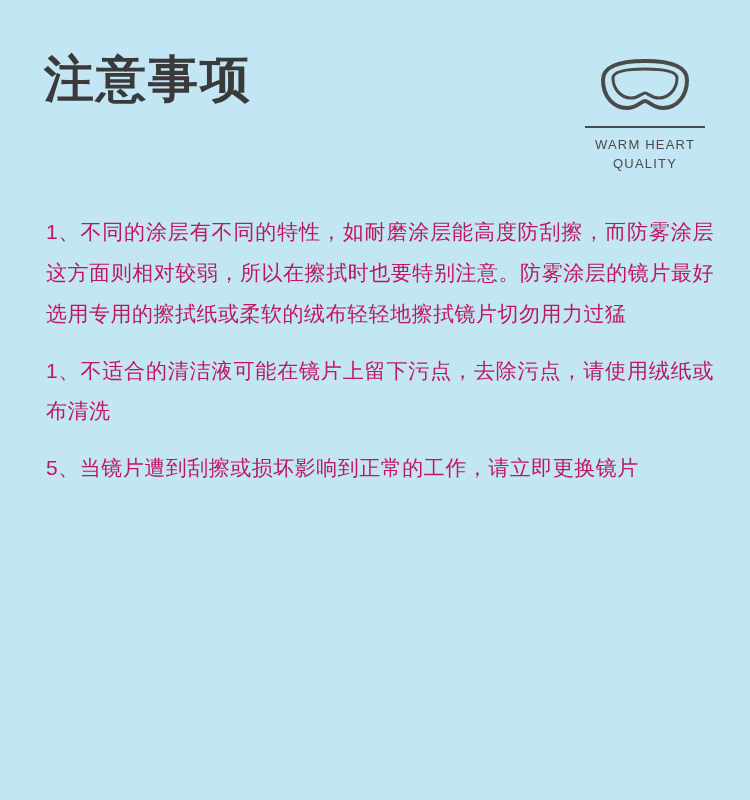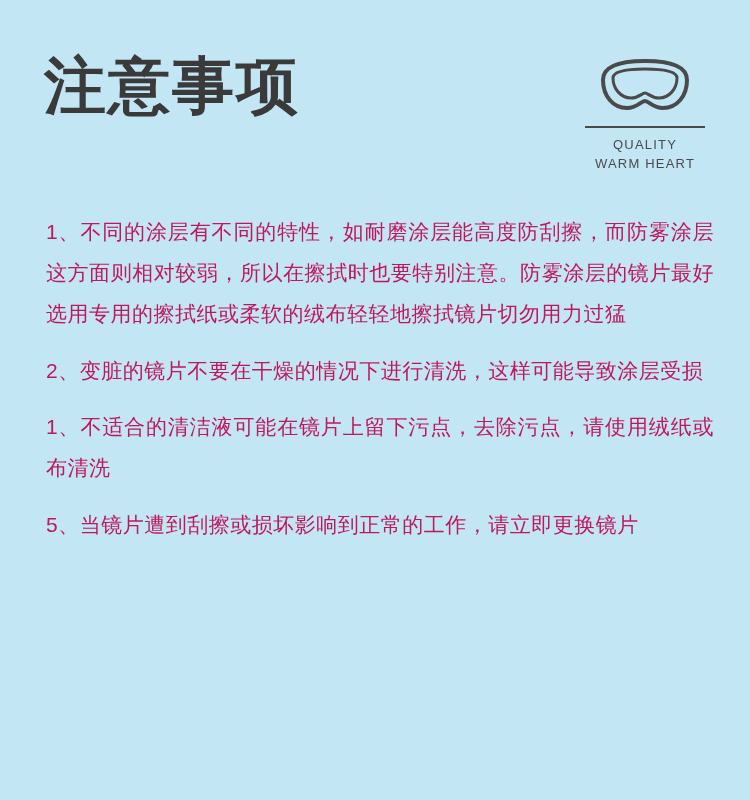--- a/index.html
+++ b/index.html
@@ -23,21 +23,21 @@
   }
   .header {
     position: relative;
     display: flex;
     align-items: flex-start;
     justify-content: space-between;
     padding: 52px 40px 0 44px;
     box-sizing: border-box;
   }
   .title {
-    font-size: 62px;
+    font-size: 50px;
     font-weight: bold;
     letter-spacing: 2px;
     color: #3a3a3a;
     line-height: 1.1;
     margin: 0;
     font-family: "Liberation Sans", sans-serif;
   }
   .brand {
     width: 130px;
     text-align: center;
@@ -83,25 +83,24 @@
     <h1 class="title">注意事项</h1>
 
     <div class="brand">
       <span class="brand-mark">
         <svg width="104" height="56" viewBox="0 0 104 56" xmlns="http://www.w3.org/2000/svg">
           <path d="M10 22 C10 8, 26 3, 52 3 C78 3, 94 8, 94 22 C94 38, 84 50, 70 50 C60 50, 56 43, 52 43 C48 43, 44 50, 34 50 C20 50, 10 38, 10 22 Z" fill="none" stroke="#4a4a4a" stroke-width="4"></path>
           <path d="M20 20 C20 13, 34 11, 52 11 C70 11, 84 13, 84 20 C84 31, 76 40, 66 40 C58 40, 55 35, 52 35 C49 35, 46 40, 38 40 C28 40, 20 31, 20 20 Z" fill="none" stroke="#4a4a4a" stroke-width="3"></path>
         </svg>
       </span>
       <div class="brand-rule"></div>
+      <div class="brand-text">WARM HEART</div>
       <div class="brand-text">QUALITY</div>
-      <div class="brand-text">WARM HEART</div>
     </div>
   </div>
 
   <div class="content">
     <p class="item">1、不同的涂层有不同的特性，如耐磨涂层能高度防刮擦，而防雾涂层这方面则相对较弱，所以在擦拭时也要特别注意。防雾涂层的镜片最好选用专用的擦拭纸或柔软的绒布轻轻地擦拭镜片切勿用力过猛</p>
-    <p class="item">2、变脏的镜片不要在干燥的情况下进行清洗，这样可能导致涂层受损</p>
     <p class="item">1、不适合的清洁液可能在镜片上留下污点，去除污点，请使用绒纸或布清洗</p>
     <p class="item">5、当镜片遭到刮擦或损坏影响到正常的工作，请立即更换镜片</p>
   </div>
 
 </div>
 
 </body></html>

